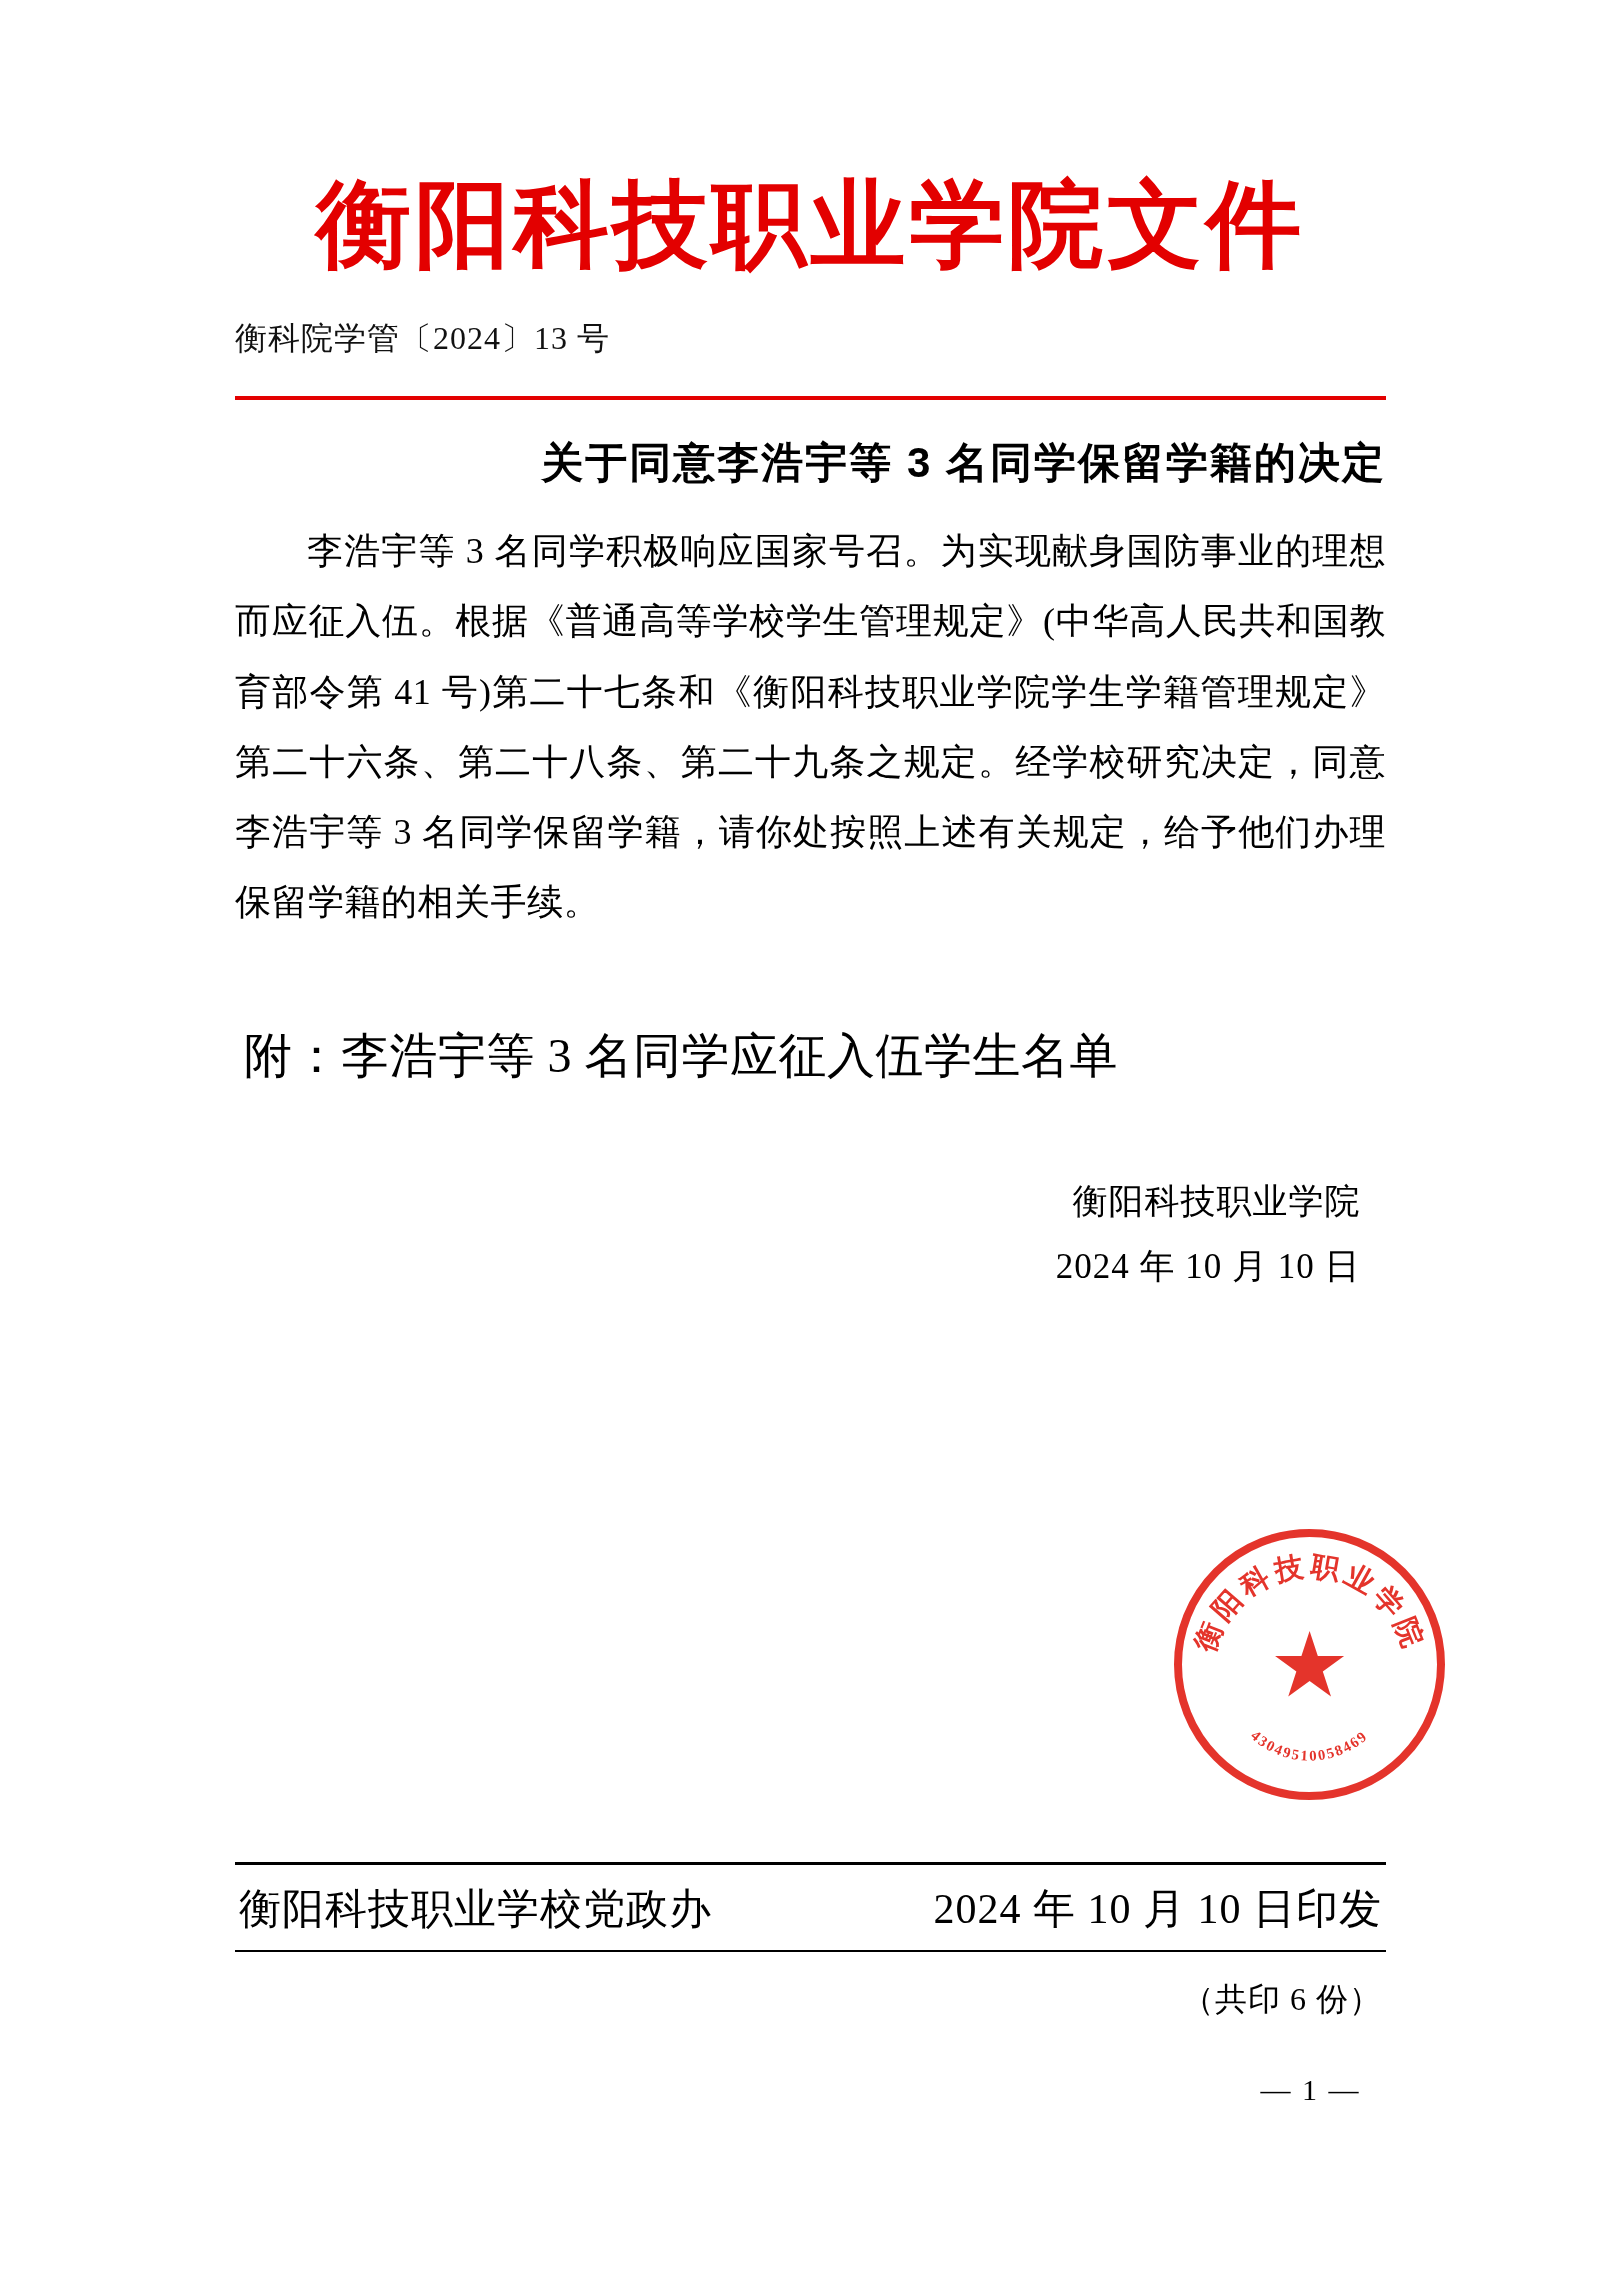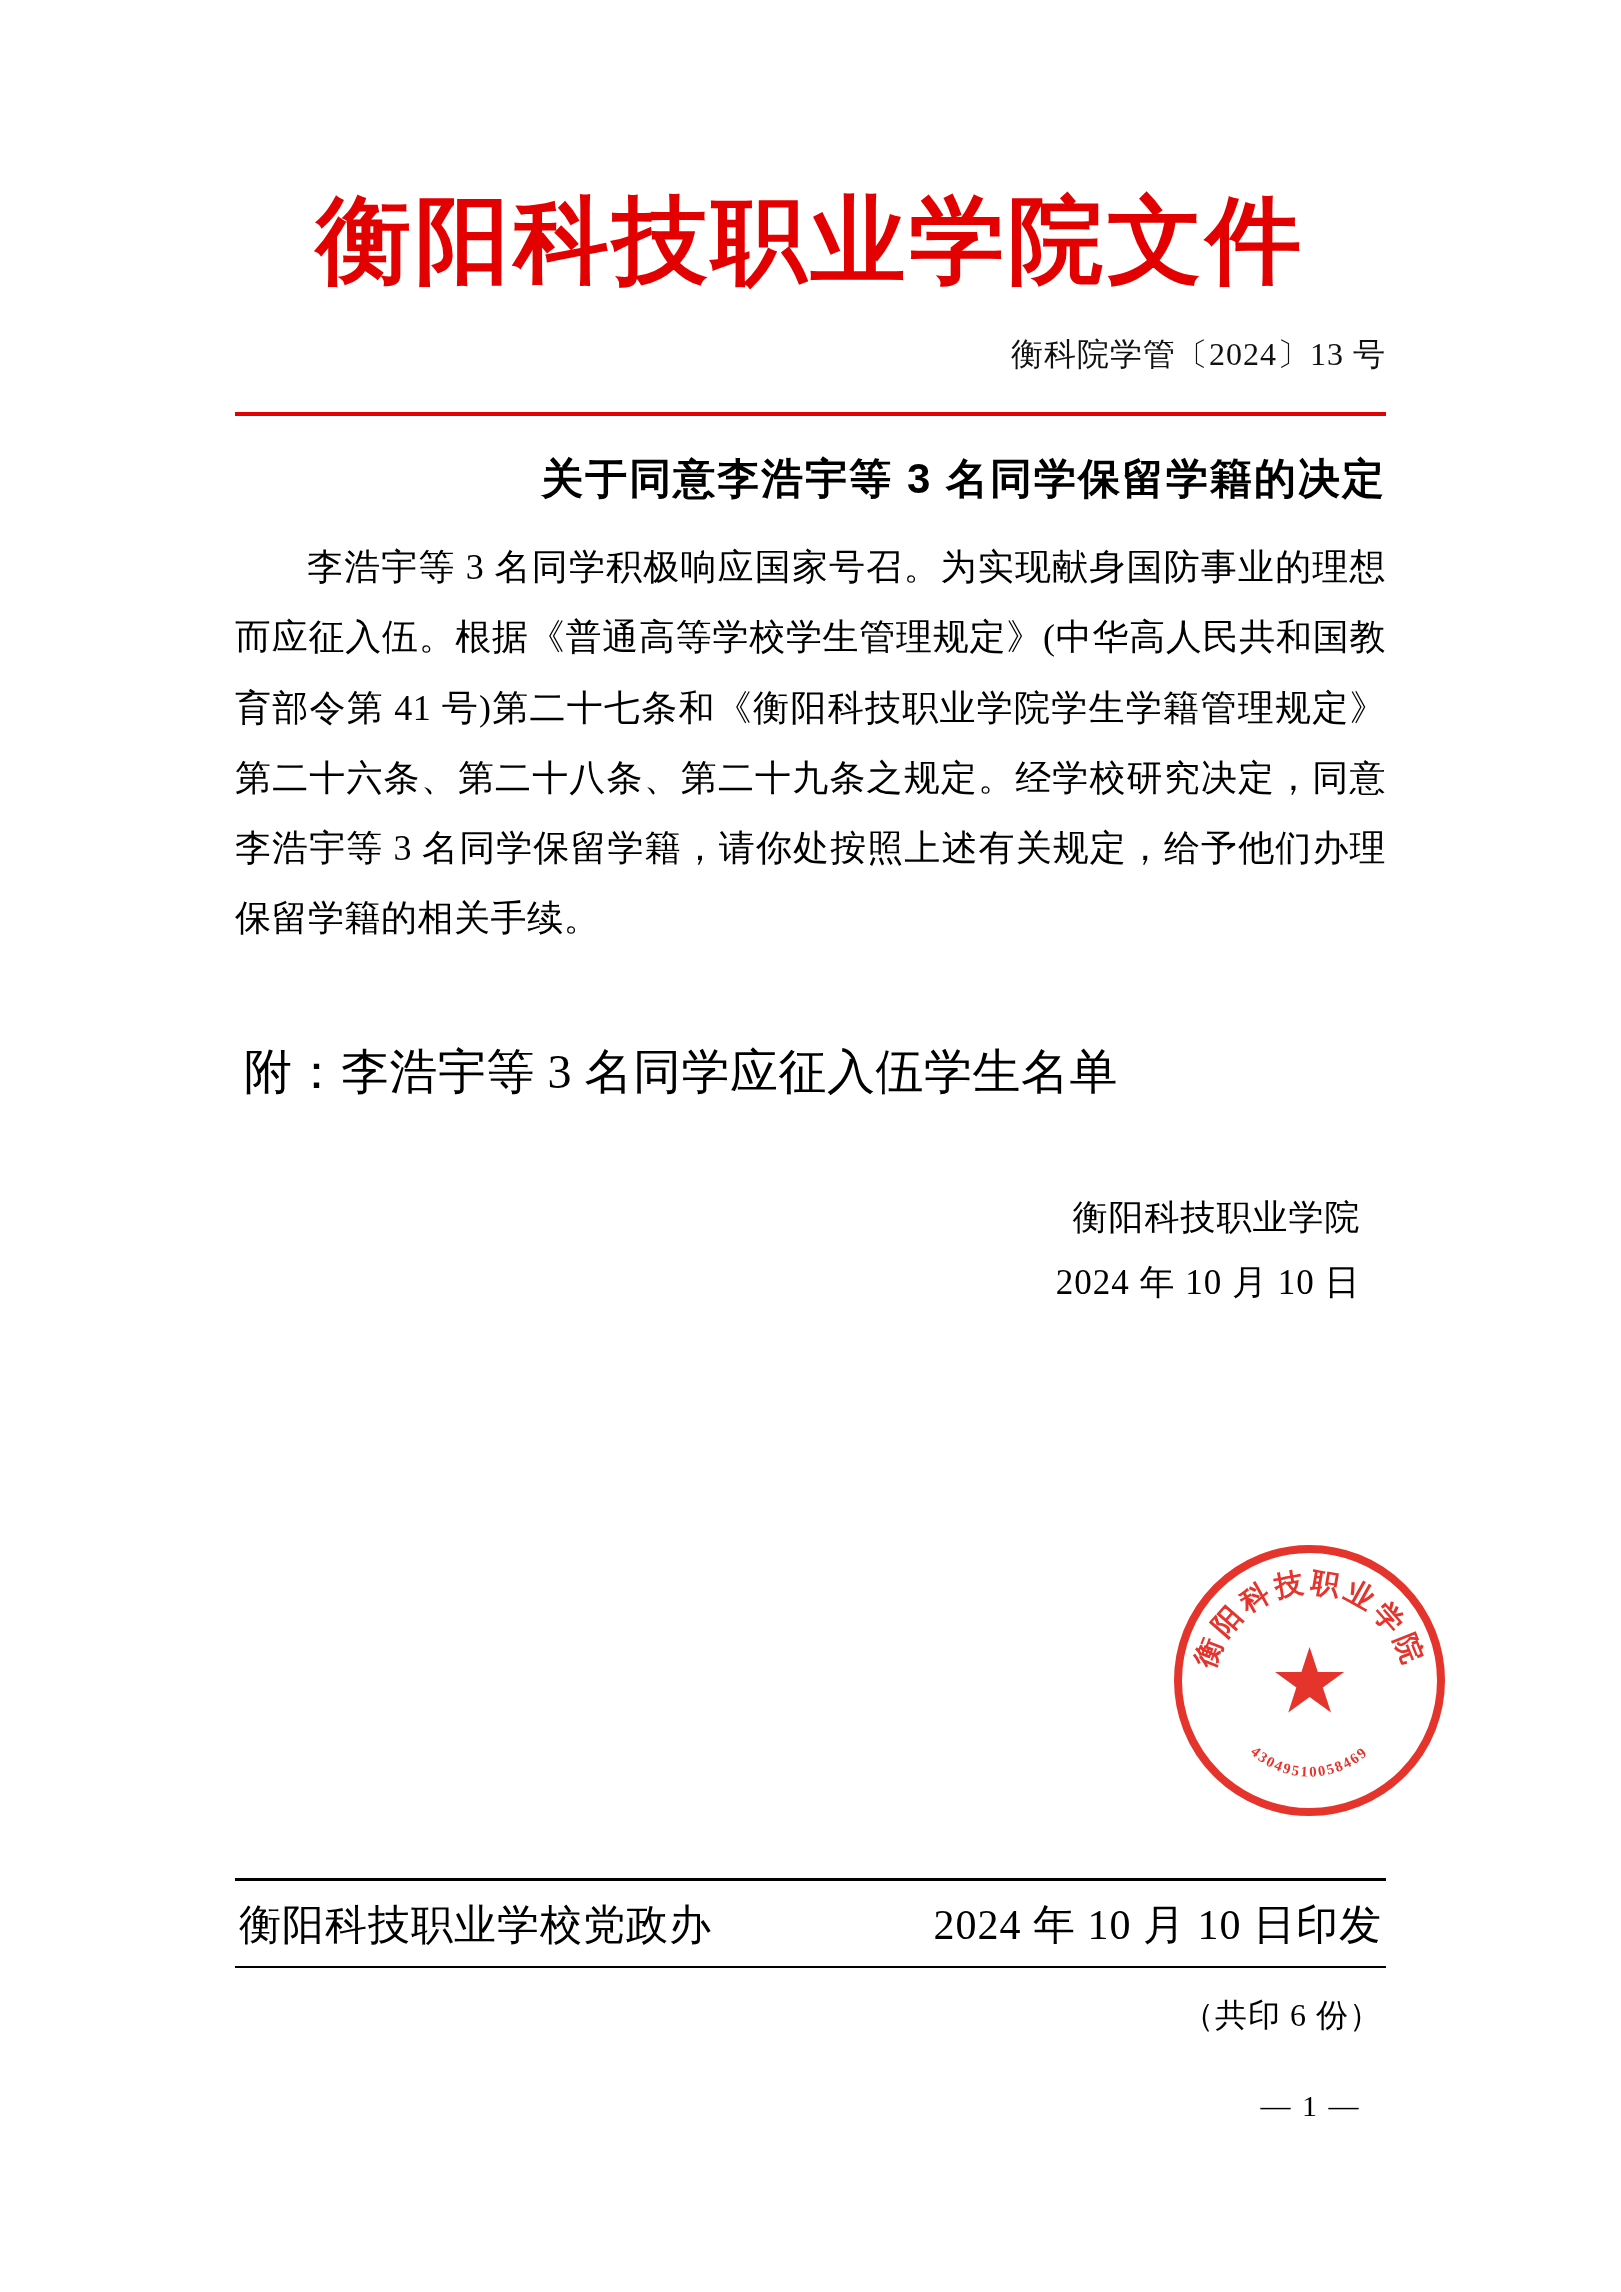--- a/index.html
+++ b/index.html
@@ -11,21 +11,21 @@
     width: 1621px;
     height: 2293px;
     position: relative;
     font-family: "Liberation Serif", "DejaVu Serif", serif;
     color: #000000;
     overflow: hidden;
   }
 
   .page {
     position: absolute;
-    left: 0; top: 16px;
+    left: 0; top: 0;
     width: 1621px;
     height: 2268px;
     box-sizing: border-box;
     padding: 0 235px;
   }
 
   
   .masthead {
     margin-top: 176px;
     text-align: center;
@@ -35,21 +35,21 @@
     font-family: "Liberation Serif", "DejaVu Serif", serif;
     font-weight: bold;
     font-size: 95px;
     letter-spacing: 3.9px;
     line-height: 1.05;
     white-space: nowrap;
   }
 
   .doc-number {
     margin-top: 41px;
-    text-align: right;
+    text-align: left;
     font-size: 32px;
     letter-spacing: 1px;
     color: #111;
   }
 
   .red-rule {
     margin-top: 35px;
     height: 3.9px;
     background: #e30000;
     width: 100%;

